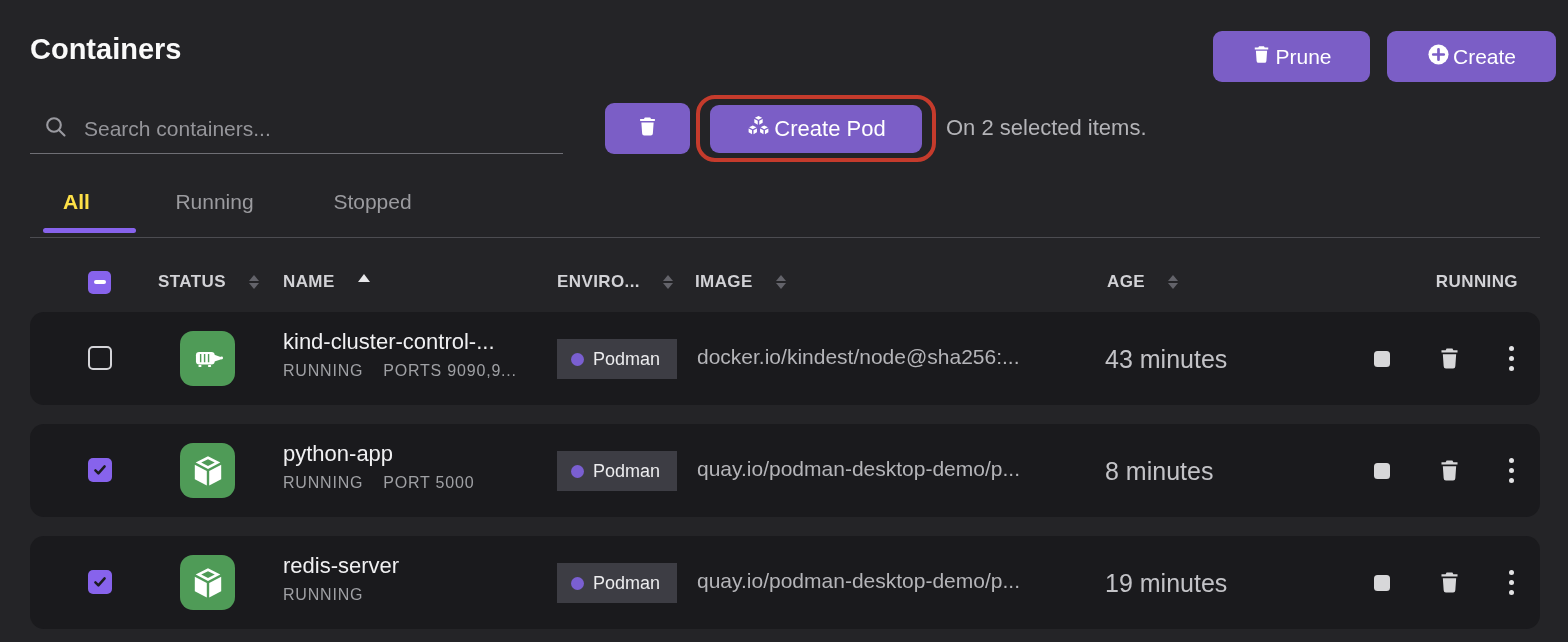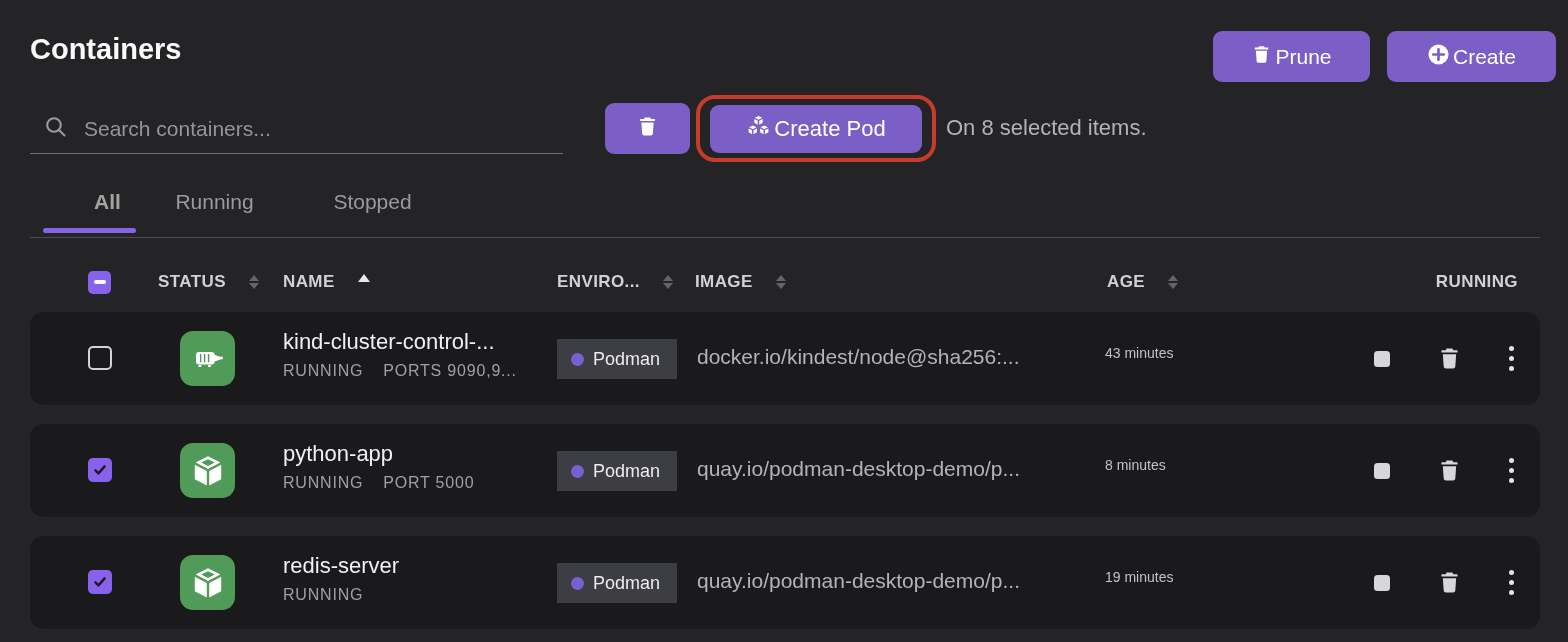--- a/index.html
+++ b/index.html
@@ -33,21 +33,21 @@
   .btn-bulk-delete { position: absolute; left: 605px; top: 103px; width: 85px; height: 51px; }
   .btn-create-pod { position: absolute; left: 710px; top: 105px; width: 212px; height: 48px; font-size: 22px; }
   .annotation {
     position: absolute; left: 696px; top: 95px; width: 240px; height: 67px;
     border: 4px solid #c53b2c; border-radius: 19px; pointer-events: none;
   }
   .selection-note { position: absolute; left: 946px; top: 115px; font-size: 22px; color: #b3b3b7; }
   
   .tabs { position: absolute; left: 30px; top: 190px; height: 48px; }
   .tab { position: absolute; top: 0; font-size: 21px; color: #9b9b9f; cursor: pointer; text-align: center; }
-  .tab-all { left: 31px; width: 93px; color: #a3a3a3; font-weight: 600; }
+  .tab-all { left: 0; width: 93px; color: #fde047; font-weight: 600; }
   .tab-running { left: 138px; width: 93px; }
   .tab-stopped { left: 294px; width: 97px; }
   .tab-underline { position: absolute; left: 13px; top: 38px; width: 93px; height: 5px;
     background: #8763ec; border-radius: 3px; }
   .tabs-divider { position: absolute; left: 30px; top: 237px; width: 1510px; height: 1px; background: #4c4c51; }
   
   .thead { position: absolute; left: 30px; top: 258px; width: 1510px; height: 48px; }
   .th { position: absolute; top: 0; height: 48px; display: flex; align-items: center; gap: 23px;
     font-size: 17px; font-weight: 700; color: #d2d2d6; letter-spacing: 0.4px; }
   .th-check { left: 58px; } .th-status { left: 128px; } .th-name { left: 253px; }
@@ -75,21 +75,21 @@
     background: #4f9b57; border-radius: 13px; display: flex; align-items: center; justify-content: center; cursor: pointer; }
   .namecell { position: absolute; left: 253px; top: 17px; }
   .cname { font-size: 22px; font-weight: 500; color: #f0f0f2; cursor: pointer; }
   .subline { margin-top: 7px; font-size: 16px; color: #9fa0a4; letter-spacing: 0.8px; display: flex; gap: 20px; }
   .badge { position: absolute; left: 527px; top: 27px; height: 40px; background: #3d3d44;
     border-radius: 0; display: flex; align-items: center; gap: 9px; padding: 0 17px 0 14px;
     font-size: 18px; color: #ececee; }
   .badge .dot { width: 13px; height: 13px; border-radius: 50%; background: #7a5fd1; }
   .cell-image { position: absolute; left: 667px; top: 33px; width: 390px; font-size: 21px; color: #b4b4b8;
     white-space: nowrap; overflow: hidden; }
-  .cell-age { position: absolute; left: 1075px; top: 33px; font-size: 14px; color: #c3c3c7; }
+  .cell-age { position: absolute; left: 1075px; top: 33px; font-size: 25px; color: #c3c3c7; }
   .actions { position: absolute; right: 26px; top: 0; height: 93px; display: flex; align-items: center; gap: 47px; }
   .icon-btn { background: none; border: none; cursor: pointer; display: flex; align-items: center; justify-content: center; padding: 0; }
   .stop-square { width: 16px; height: 16px; background: #d7d7d9; border-radius: 3.5px; }
   .kebab { display: flex; flex-direction: column; gap: 4.5px; }
   .kebab i { width: 5.5px; height: 5.5px; border-radius: 50%; background: #e3e3e5; }
 </style>
 </head>
 <body>
 
 <h1 class="page-title">Containers</h1>
@@ -147,21 +147,21 @@
           <polygon points="13.5,13.9 16.8,15.7 16.8,19.4 13.5,17.6"></polygon>
           <polygon points="21.5,13.9 18.2,15.7 18.2,19.4 21.5,17.6"></polygon>
         </g>
       </svg>
   </span>
   <span>Create Pod</span>
 </button>
 
 <div class="annotation"></div>
 
-<span class="selection-note">On 8 selected items.</span>
+<span class="selection-note">On 2 selected items.</span>
 
 <div class="tabs">
   <span class="tab tab-all">All</span>
   <span class="tab tab-running">Running</span>
   <span class="tab tab-stopped">Stopped</span>
   <span class="tab-underline"></span>
 </div>
 <div class="tabs-divider"></div>
 
 <div class="thead">

